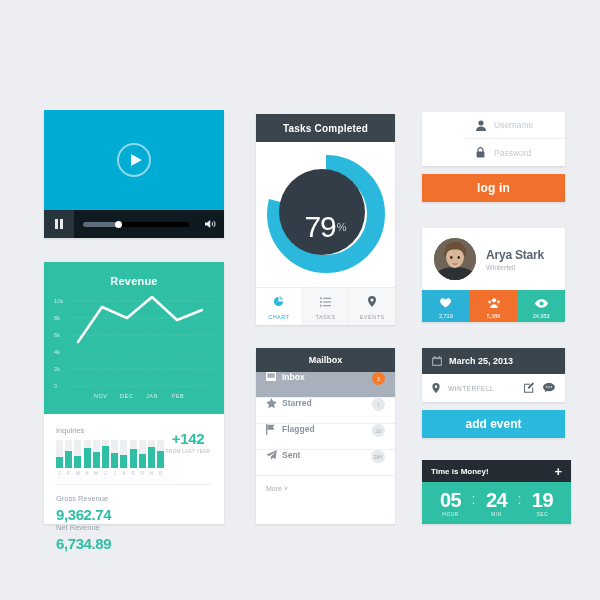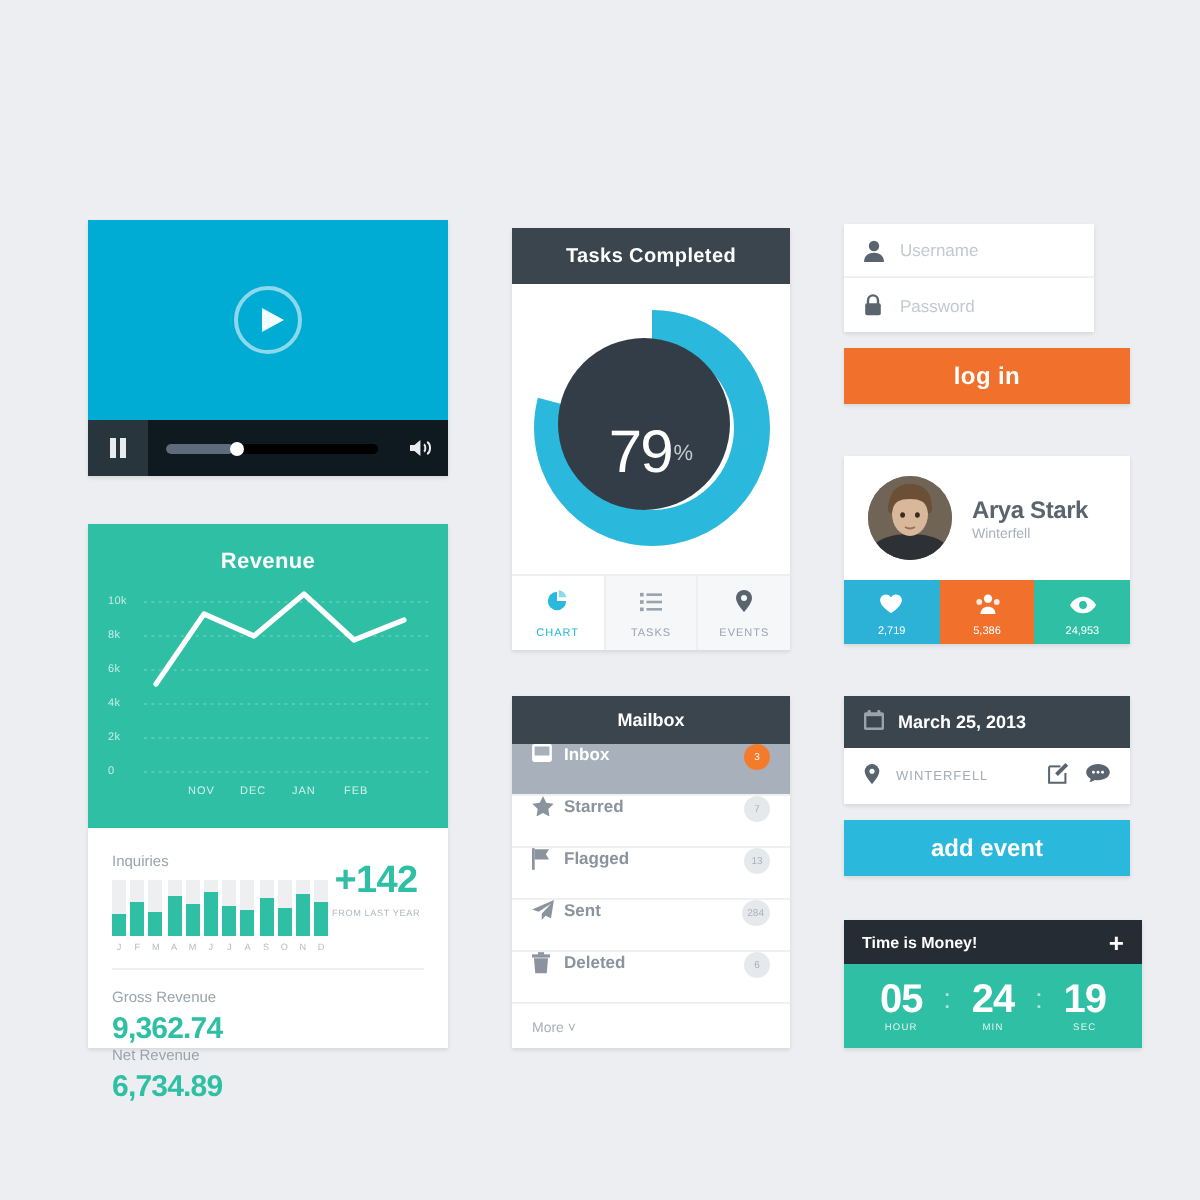--- a/index.html
+++ b/index.html
@@ -80,21 +80,21 @@
   .inq-left { flex: 1; }
   .inq-label { font-size: 7.5px; color: #9aa3ad; margin-bottom: 5px; }
   .bars { display: flex; align-items: flex-end; gap: 2.2px; height: 28px; }
   .bar-col { position: relative; width: 7px; height: 28px; background: #edeff1; }
   .bar-fill { position: absolute; left: 0; bottom: 0; width: 7px; background: #2fbfa4; }
   .months { display: flex; gap: 2.2px; margin-top: 3px; }
   .months span {
     width: 7px; text-align: center; font-size: 4.6px; color: #b5bcc4;
   }
   .inq-right { width: 62px; text-align: center; padding-top: 4px; }
-  .inq-big { font-size: 19px; color: #2fbfa4; font-weight: bold; letter-spacing: -.3px; }
+  .inq-big { font-size: 15px; color: #2fbfa4; font-weight: bold; letter-spacing: -.3px; }
   .inq-sub { font-size: 4.6px; color: #b0b7bf; letter-spacing: .3px; margin-top: 2px; }
   .inq-divider { height: 1px; background: #eef0f2; margin: 2px 12px 0 12px; }
   .inq-bottom { display: flex; padding: 9px 12px 0 12px; flex-direction: column; }
   .rev-block { flex: 1; }
   .rev-block .lbl { font-size: 7.5px; color: #9aa3ad; margin-bottom: 3px; }
   .rev-block .val { font-size: 15px; color: #2fbfa4; font-weight: bold; letter-spacing: -.4px; }
 
   
   #tasks-card { left: 256px; top: 114px; width: 139px; height: 211px; }
   .tc-header {
@@ -141,21 +141,21 @@
     font-size: 5px; display: flex; align-items: center; justify-content: center;
     padding: 0 3px;
   }
   .mb-badge.orange { background: #f47b2a; color: #ffffff; }
   .mb-more {
     height: 24px; display: flex; align-items: center; padding: 0 10px;
     font-size: 7px; color: #a8afb7;
   }
 
   
-  #login-card { left: 422px; top: 112px; width: 125px; height: 54px; }
+  #login-card { left: 422px; top: 112px; width: 143px; height: 54px; padding-left: 44px; }
   .login-field {
     height: 27px; display: flex; align-items: center; padding: 0 10px;
     border-bottom: 1px solid #eef0f2;
   }
   .login-field:last-child { border-bottom: none; }
   .lf-ico { width: 18px; display: flex; align-items: center; }
   .lf-text { font-size: 8.5px; color: #c3c9cf; }
   #login-button {
     position: absolute; left: 422px; top: 174px; width: 143px; height: 28px;
     background: #f1702c; color: #ffffff; font-size: 12px; font-weight: bold;
@@ -434,31 +434,20 @@
         </div>
         <div class="mb-row">
           <span class="mb-ico">
             <svg width="11" height="10" viewBox="0 0 12 11">
               <path d="M12 0 0 5.2l3.6 1.3L10.4 2 5.3 7.5V11l2.1-2.4 3 1.4z" fill="#8b949e"></path>
             </svg>
           </span>
           <span class="mb-name">Sent</span>
           <span class="mb-badge">284</span>
         </div>
-        <div class="mb-row">
-          <span class="mb-ico">
-            <svg width="9" height="11" viewBox="0 0 10 12">
-              <rect x="0" y="1.2" width="10" height="1.8" fill="#8b949e"></rect>
-              <rect x="3.3" y="0" width="3.4" height="1.4" fill="#8b949e"></rect>
-              <path d="M1.1 3.4h7.8l-.7 8.3H1.8z" fill="#8b949e"></path>
-            </svg>
-          </span>
-          <span class="mb-name">Deleted</span>
-          <span class="mb-badge">6</span>
-        </div>
       </div>
     <div class="mb-more">More ˅</div>
   </div>
 
   <div class="card shadow" id="login-card">
     <div class="login-field">
       <span class="lf-ico">
         <svg width="10" height="11" viewBox="0 0 10 11">
           <circle cx="5" cy="3" r="2.6" fill="#5a646e"></circle>
           <path d="M0 11c0-3 2.2-4.6 5-4.6S10 8 10 11z" fill="#5a646e"></path>

